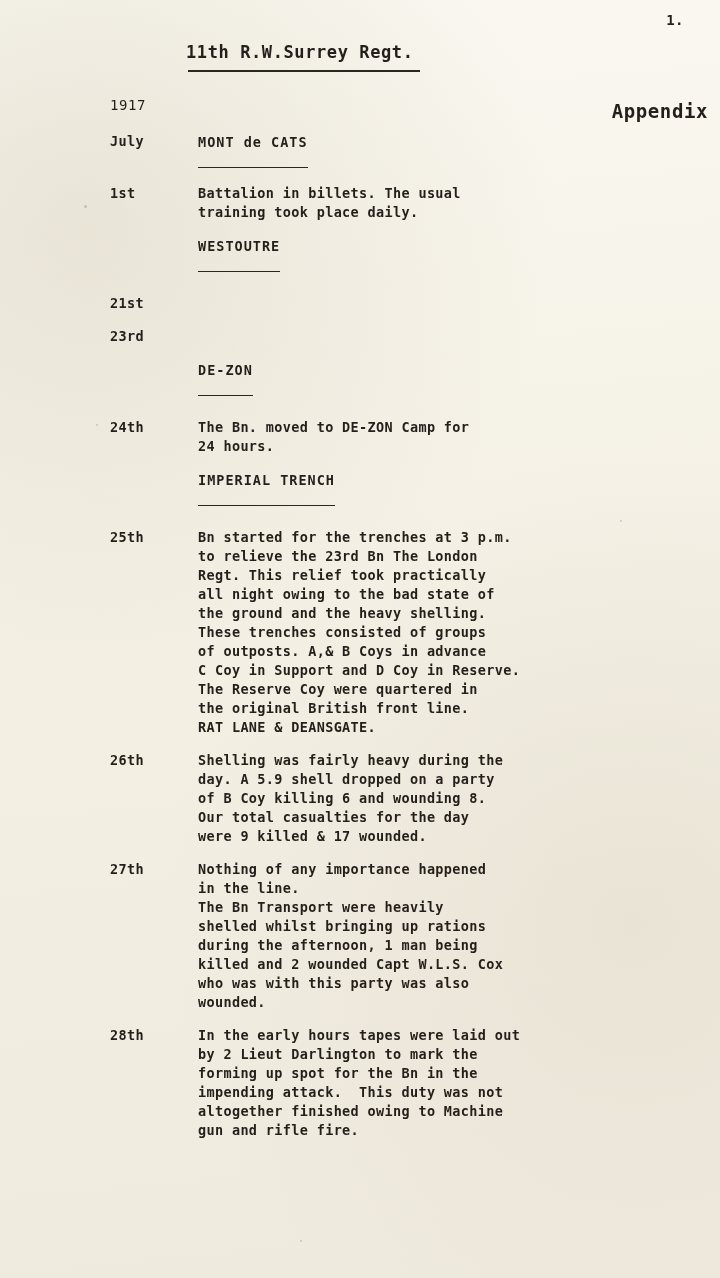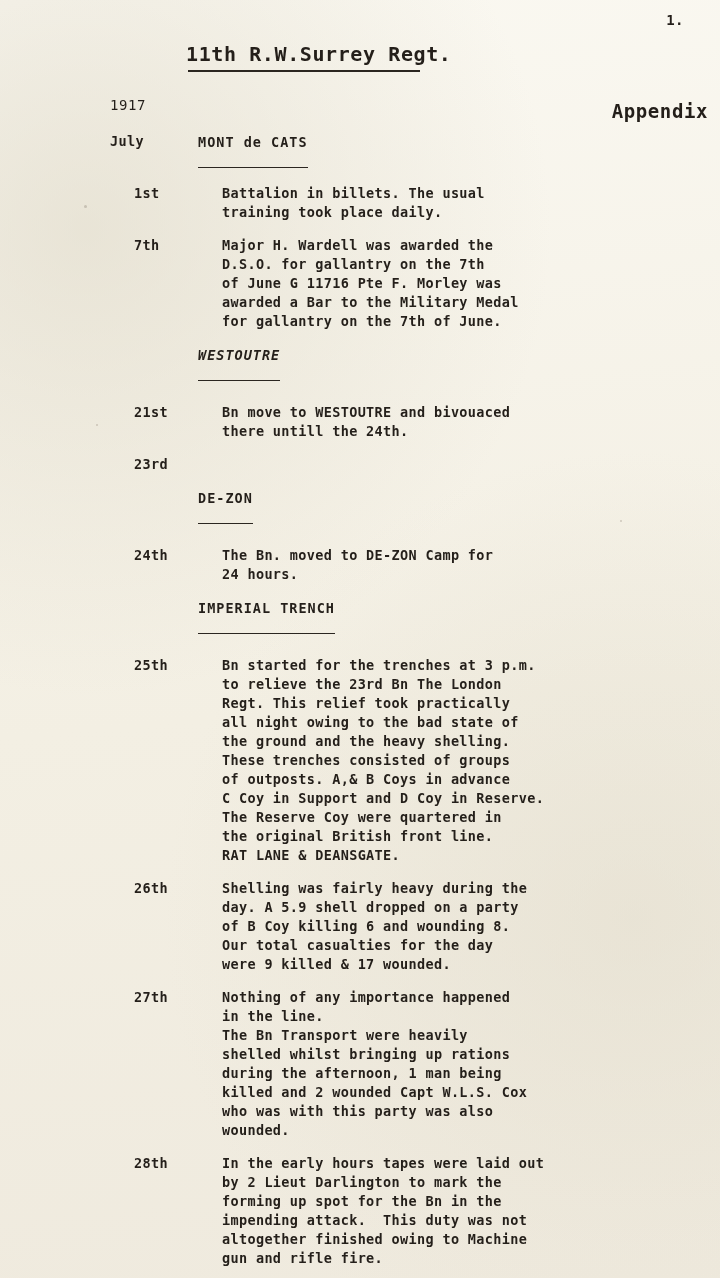--- a/index.html
+++ b/index.html
@@ -36,21 +36,21 @@
     right: 36px;
     font-size: 14px;
     font-weight: bold;
     letter-spacing: 0.5px;
   }
 
   .doc-title {
     position: absolute;
     top: 42px;
     left: 186px;
-    font-size: 20px;
+    font-size: 17px;
     letter-spacing: 0.6px;
     font-weight: bold;
   }
   .title-rule {
     position: absolute;
     top: 70px;
     left: 188px;
     width: 232px;
     height: 2px;
     background: #2b2620;
@@ -78,21 +78,20 @@
     top: 132px;
     left: 0;
     width: 720px;
   }
 
   .entry {
     position: relative;
     display: flex;
     align-items: flex-start;
     margin-bottom: 14px;
-    margin-left: 24px;
   }
   .entry .date {
     width: 88px;
     flex: 0 0 88px;
     margin-left: 110px;
     font-size: 13.5px;
     line-height: 19px;
     letter-spacing: 0.4px;
     font-weight: bold;
     white-space: nowrap;
@@ -157,37 +156,27 @@
       <div class="heading-row">
         <div class="date">July</div>
         <div style="flex: 1 1 auto;"><span class="place-heading">MONT de CATS</span></div>
       </div>
       <div class="spacer-sm"></div>
       <div class="entry">
         <div class="date">1st</div>
         <div class="body">Battalion in billets. The usual
 training took place daily.</div>
       </div>
-      <div class="entry">
-        <div class="date">7th</div>
-        <div class="body">Major H. Wardell was awarded the
-D.S.O. for gallantry on the 7th
-of June G 11716 Pte F. Morley was
-awarded a Bar to the Military Medal
-for gallantry on the 7th of June.</div>
-      </div>
       <div class="heading-row">
         <div class="date"></div>
-        <div style="flex: 1 1 auto; font-style: italic;"><span class="place-heading">WESTOUTRE</span></div>
+        <div style="flex: 1 1 auto;"><span class="place-heading">WESTOUTRE</span></div>
       </div>
       <div class="spacer-md"></div>
       <div class="entry">
         <div class="date">21st</div>
-        <div class="body">Bn move to WESTOUTRE and bivouaced
-there untill the 24th.</div>
       </div>
       <div class="entry">
         <div class="date">23rd</div>
       </div>
       <div class="heading-row">
         <div class="date"></div>
         <div style="flex: 1 1 auto;"><span class="place-heading">DE-ZON</span></div>
       </div>
       <div class="spacer-md"></div>
       <div class="entry">

